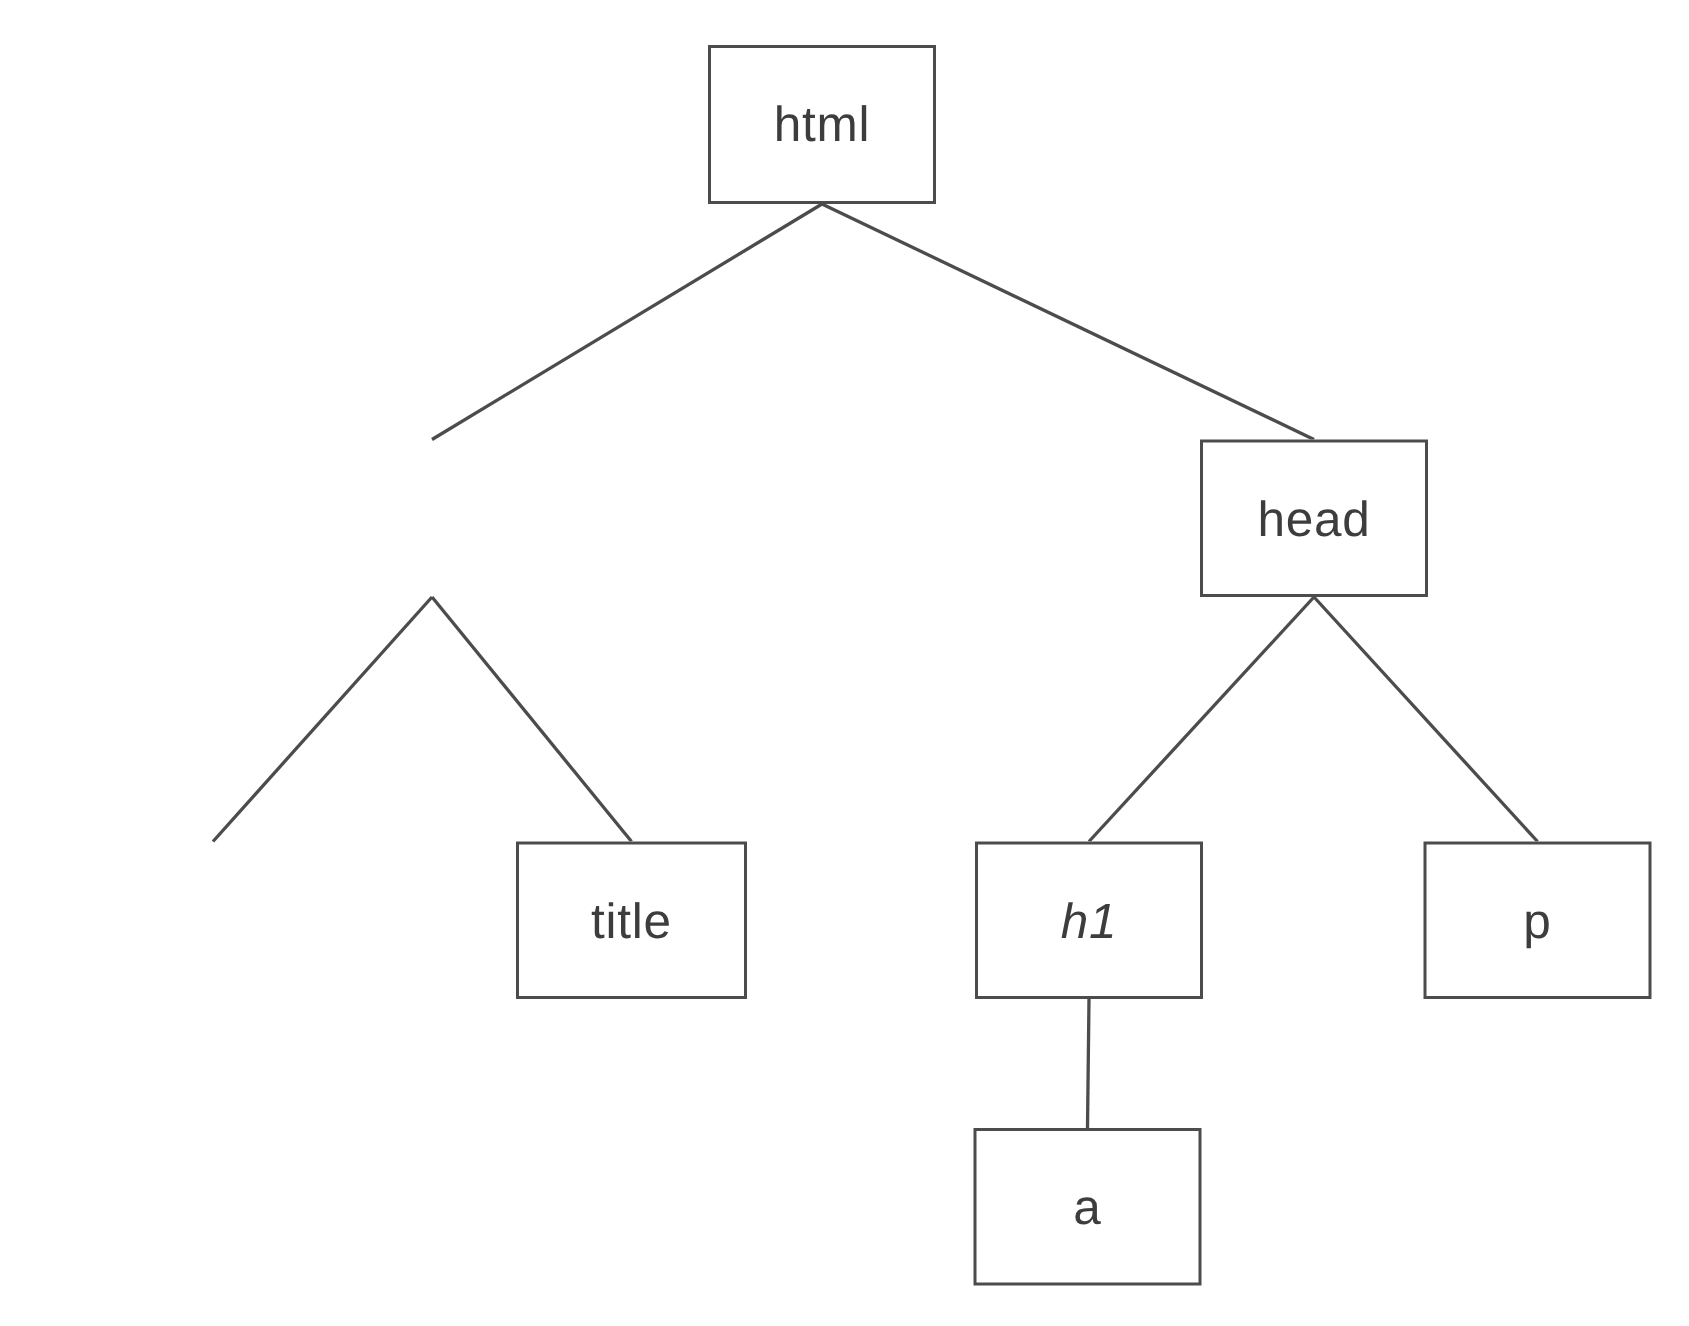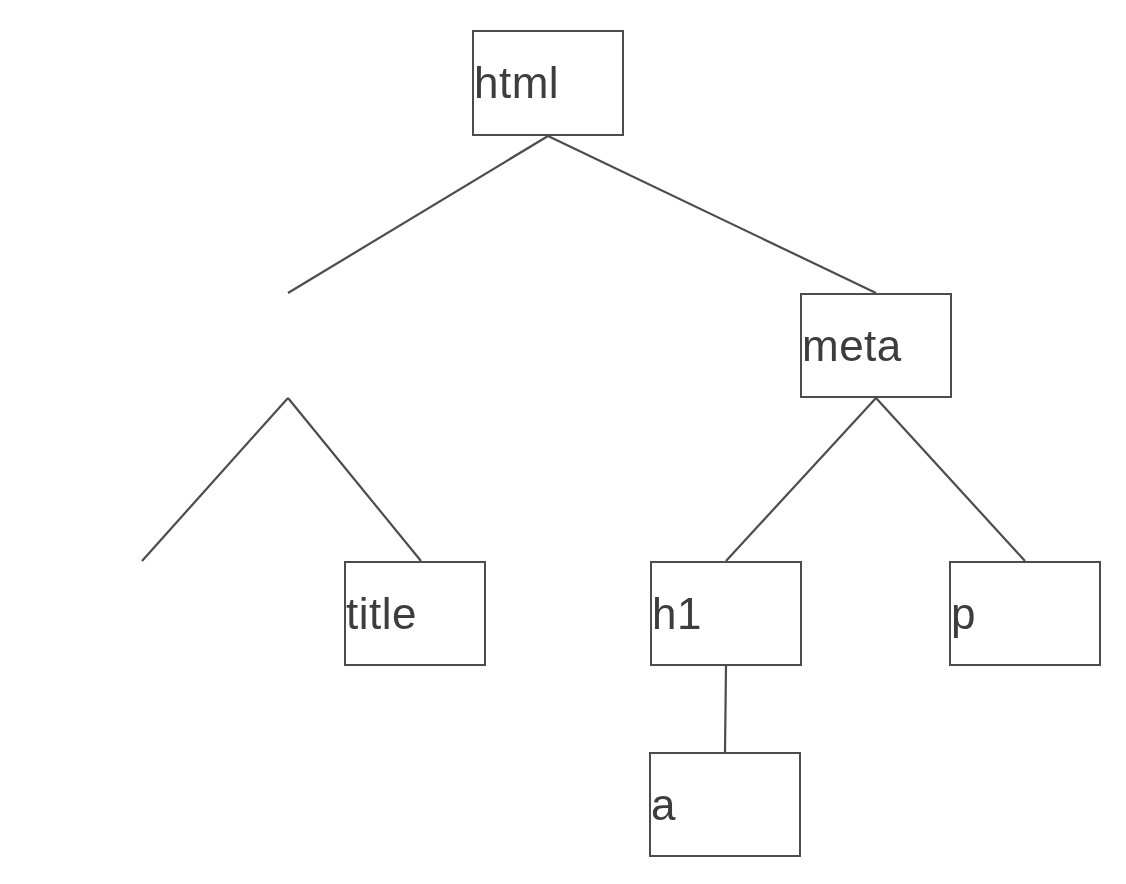--- a/index.html
+++ b/index.html
@@ -23,32 +23,32 @@
   }
   .node {
     position: absolute;
     box-sizing: border-box;
     width: 152px;
     height: 105px;
     background: #ffffff;
     border: 2.5px solid #4c4c4c;
     display: flex;
     align-items: center;
-    justify-content: flex-start;
-    font-size: 44px;
+    justify-content: center;
+    font-size: 33px;
     letter-spacing: 0.5px;
     color: #3d3d3d;
     z-index: 2;
   }
   .node-html  { left: 472px; top: 30px;  width: 152px; height: 106px; }
   .node-head  { left: 212px; top: 293px; }
   .node-body  { left: 800px; top: 293px; }
   .node-meta  { left: 66px;  top: 561px; }
-  .node-title { left: 344px; top: 561px; width: 142px; }
-  .node-h1    { left: 650px; top: 561px; }
+  .node-title { left: 344px; top: 561px; width: 154px; }
+  .node-h1    { left: 650px; top: 561px; font-style: italic; }
   .node-p     { left: 949px; top: 561px; }
   .node-a     { left: 649px; top: 752px; }
 </style>
 </head>
 <body>
 
 <div class="canvas" id="canvas">
   <svg id="edges" width="1126" height="884">
       <line x1="548" y1="136" x2="288" y2="293" stroke="#4c4c4c" stroke-width="2.2"></line>
       <line x1="548" y1="136" x2="876" y2="293" stroke="#4c4c4c" stroke-width="2.2"></line>
@@ -56,21 +56,21 @@
       <line x1="288" y1="398" x2="421" y2="561" stroke="#4c4c4c" stroke-width="2.2"></line>
       <line x1="876" y1="398" x2="726" y2="561" stroke="#4c4c4c" stroke-width="2.2"></line>
       <line x1="876" y1="398" x2="1025" y2="561" stroke="#4c4c4c" stroke-width="2.2"></line>
       <line x1="726" y1="666" x2="725" y2="752" stroke="#4c4c4c" stroke-width="2.2"></line>
     </svg>
 
   <div class="node node-html">
     <span>html</span>
   </div>
   <div class="node node-body">
-    <span>meta</span>
+    <span>head</span>
   </div>
   <div class="node node-title">
     <span>title</span>
   </div>
   <div class="node node-h1">
     <span>h1</span>
   </div>
   <div class="node node-p">
     <span>p</span>
   </div>

